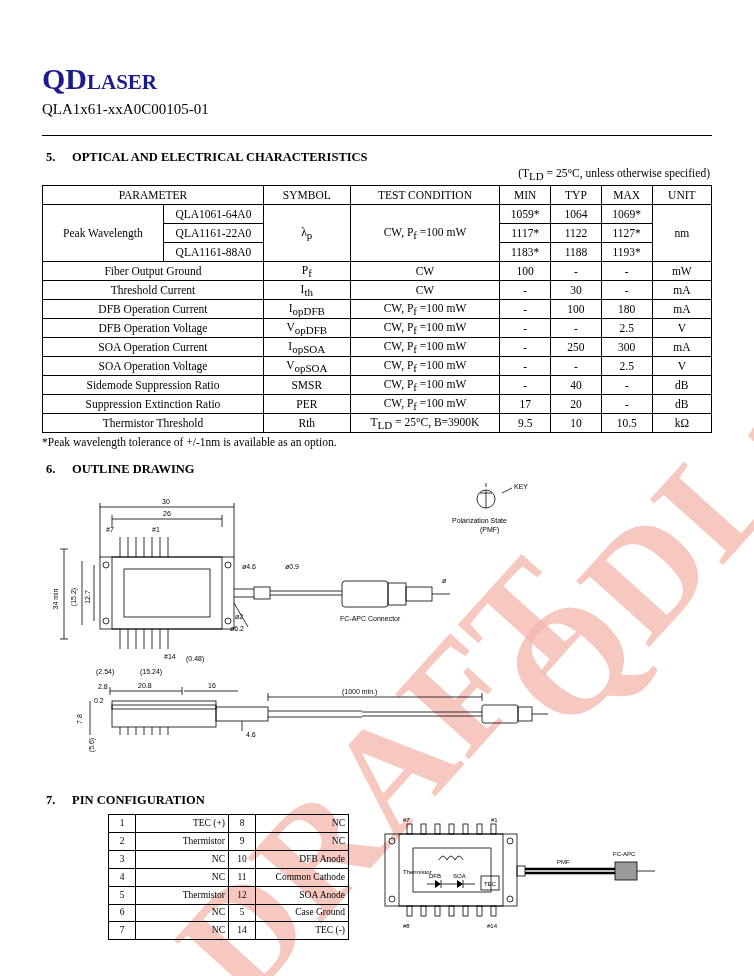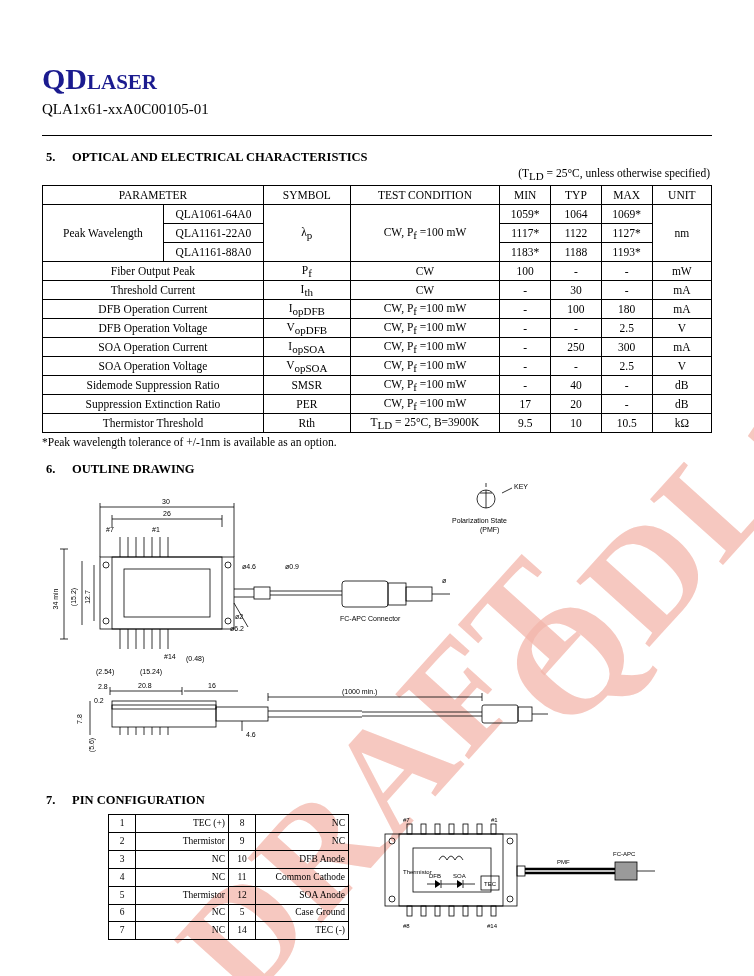--- a/index.html
+++ b/index.html
@@ -184,21 +184,21 @@
         <td>1127*</td>
       </tr>
       <tr>
         <td>QLA1161-88A0</td>
         <td>1183*</td>
         <td>1188</td>
         <td>1193*</td>
       </tr>
 
       <tr>
-        <td class="pname" colspan="2">Fiber Output Peak</td>
+        <td class="pname" colspan="2">Fiber Output Ground</td>
         <td>P<span class="sub">f</span></td>
         <td>CW</td>
         <td>100</td>
         <td>-</td>
         <td>-</td>
         <td>mW</td>
       </tr>
       <tr>
         <td class="pname" colspan="2">Threshold Current</td>
         <td>I<span class="sub">th</span></td>

